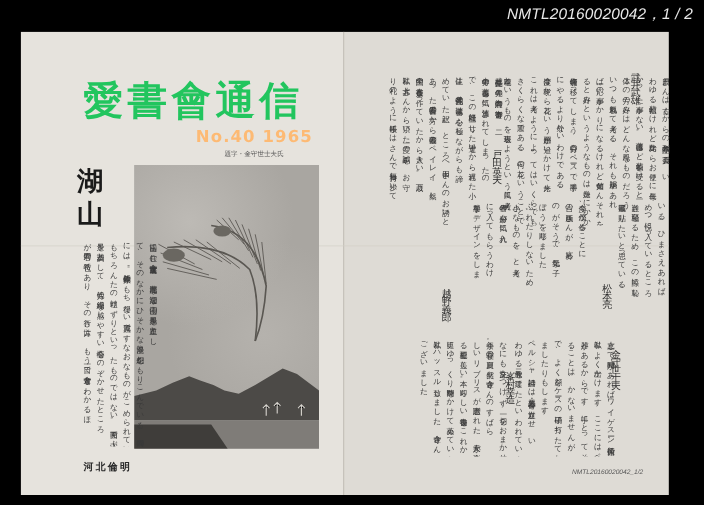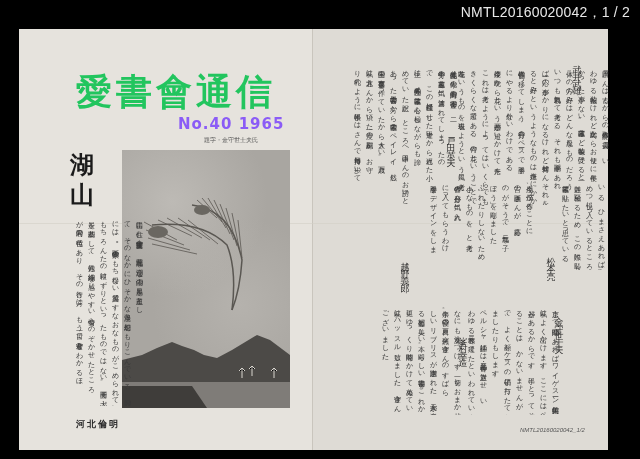--- a/index.html
+++ b/index.html
@@ -1,25 +1,25 @@
 <!DOCTYPE html>
 <html><head>
 <meta charset="utf-8">
 <style>
   html,body{margin:0;padding:0;background:#000;}
   body{width:640px;height:459px;position:relative;overflow:hidden;font-family:"DejaVu Serif",serif;}
-  .topbar{position:absolute;left:0;top:0;width:640px;height:32px;}
+  .topbar{position:absolute;left:0;top:0;width:640px;height:32px;font-style:italic;}
   .doc-id{position:absolute;right:10px;top:4px;color:#e8e8e8;font-family:"Liberation Sans",sans-serif;font-size:14px;letter-spacing:0.2px;}
   .page-left{position:absolute;left:19px;top:29px;width:293px;height:421px;background:#e6e3dd;}
   .page-right{position:absolute;left:312px;top:29px;width:296px;height:421px;background:#dedbd5;}
   .fold{position:absolute;left:312px;top:29px;width:1px;height:421px;background:#c9c5bd;}
   .hcrease{position:absolute;left:19px;top:223px;width:589px;height:1px;background:#d2cec7;opacity:.6;}
 
   .masthead{position:absolute;left:76px;top:68px;font-family:"DejaVu Serif",serif;font-weight:bold;font-size:36px;color:#22c55e;letter-spacing:4px;white-space:nowrap;}
-  .issue{position:absolute;left:178px;top:115px;font-family:"DejaVu Sans",sans-serif;font-weight:bold;font-size:15px;color:#8b5cf6;letter-spacing:1px;white-space:nowrap;}
+  .issue{position:absolute;left:178px;top:115px;font-family:"DejaVu Sans",sans-serif;font-weight:bold;font-size:15px;color:#fdba74;letter-spacing:1px;white-space:nowrap;}
   .calligraphy-credit{position:absolute;left:204px;top:136px;font-size:6px;color:#555;white-space:nowrap;}
 
   .art-title{position:absolute;left:70px;top:150px;width:28px;font-weight:bold;font-size:24px;line-height:30px;color:#1a1a1a;}
 
   .artwork{position:absolute;left:122px;top:150px;width:168px;height:258px;background:#a9a6a1;
     background-image:radial-gradient(circle at 30% 20%,#bdbab5 0,transparent 40%),radial-gradient(circle at 70% 60%,#b5b2ad 0,transparent 45%);}
   .artwork svg{position:absolute;left:0;top:0;}
 
   .vcol-block{position:absolute;display:flex;flex-direction:row-reverse;gap:3px;}
   .vcol{writing-mode:vertical-rl;font-size:7px;line-height:9px;color:#3a3a3a;letter-spacing:0.5px;white-space:nowrap;overflow:hidden;}

